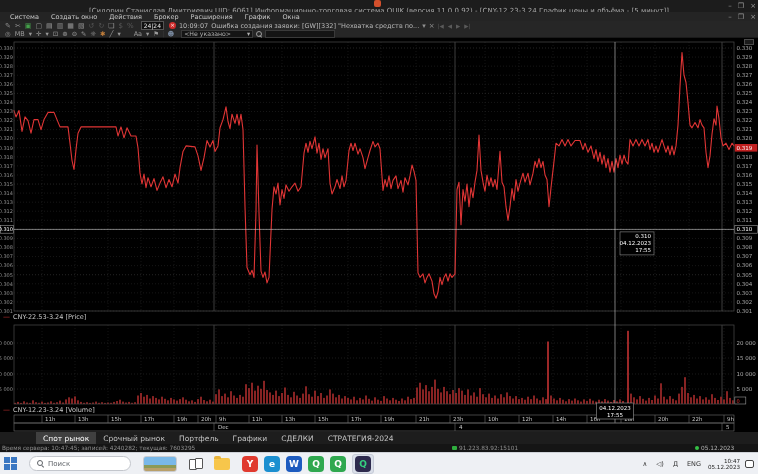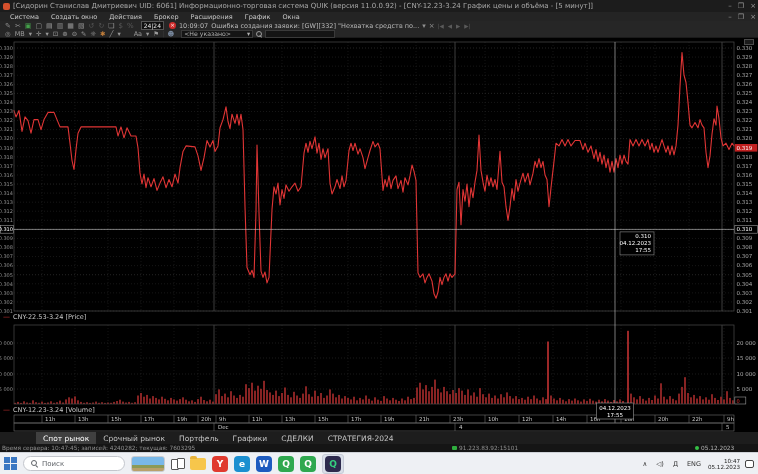--- a/index.html
+++ b/index.html
@@ -1,21 +1,21 @@
 <!DOCTYPE html>
 <html lang="ru"><head>
 <meta charset="utf-8">
 <style>
   html,body{margin:0;padding:0;background:#000;}
   *{box-sizing:border-box;}
   .screen{position:relative;width:758px;height:474px;background:#000;overflow:hidden;
     font-family:"DejaVu Sans","Liberation Sans",sans-serif;-webkit-font-smoothing:none;}
   
   .titlebar{position:absolute;left:0;top:0;width:758px;height:12px;background:#1c1c1c;
-    display:flex;align-items:center;padding:0 3px;color:#a8a8a8;font-size:7px;white-space:nowrap;overflow:hidden;}
+    display:flex;align-items:center;padding:0 3px;color:#a8a8a8;font-size:7px;white-space:nowrap;overflow:hidden;flex-direction:column;}
   .appicon{width:7px;height:7px;border-radius:2px;margin-right:3px;flex:0 0 auto;}
   .winbtns{position:absolute;right:2px;top:0;height:12px;display:flex;align-items:center;gap:6px;color:#9a9a9a;font-size:7px;}
   .winbtns span{cursor:default;}
   
   .menubar{position:absolute;left:0;top:12px;width:758px;height:9px;background:#242424;
     display:flex;align-items:center;gap:1px;padding:0 4px;color:#c8c8c8;font-size:6.5px;}
   .menubar .mi{padding:0 6px;}
   .menubar .winbtns{top:0;height:9px;}
   
   .tb1{position:absolute;left:0;top:21px;width:758px;height:9px;background:#262626;
@@ -44,21 +44,21 @@
   .tab.active{background:#404040;color:#fff;}
   
   .statusrow{position:absolute;left:0;top:444px;width:758px;height:8px;background:#151515;color:#8f8f8f;font-size:5.8px;}
   .statusrow .sl{position:absolute;left:2px;top:1px;}
   .statusrow .sc{position:absolute;left:452px;top:1px;display:flex;gap:2px;align-items:center;color:#8f8f8f;}
   .statusrow .sr{position:absolute;left:695px;top:1px;display:flex;gap:2px;align-items:center;color:#b5b5b5;}
   .gdot{width:4px;height:4px;border-radius:50%;background:#35c045;display:inline-block;}
   .gmon{width:5px;height:4px;background:#2fae3e;display:inline-block;border-radius:1px;}
   
   .taskbar{position:absolute;left:0;top:452px;width:758px;height:22px;background:#eef0f4;border-top:1px solid #cfd2d8;
-    display:flex;align-items:center;padding:0 4px;gap:6px;}
+    display:flex;align-items:center;padding:0 4px;gap:12px;}
   .startico{width:13px;height:13px;display:grid;grid-template-columns:6px 6px;grid-template-rows:6px 6px;gap:1px;}
   .startico i{background:#3a77c2;}
   .searchpill{height:15px;width:102px;background:#fff;border:1px solid #c3c6cc;border-radius:8px;
     display:flex;align-items:center;gap:4px;padding:0 7px;color:#5f6368;font-size:7px;}
   .magd{position:relative;width:7px;height:7px;flex:0 0 auto;}
   .magd::before{content:"";position:absolute;left:0;top:0;width:4px;height:4px;border:1px solid #5f6368;border-radius:50%;}
   .magd::after{content:"";position:absolute;left:5px;top:5px;width:3px;height:1px;background:#5f6368;transform:rotate(45deg);transform-origin:0 0;}
   .weather{width:34px;height:16px;border-radius:3px;overflow:hidden;
     background:linear-gradient(180deg,#79b8e8 0 55%,#8c9a57 55% 75%,#b9a06a 75% 100%);border:1px solid #c9ccd2;}
   .tvicon{width:13px;height:11px;position:relative;}

